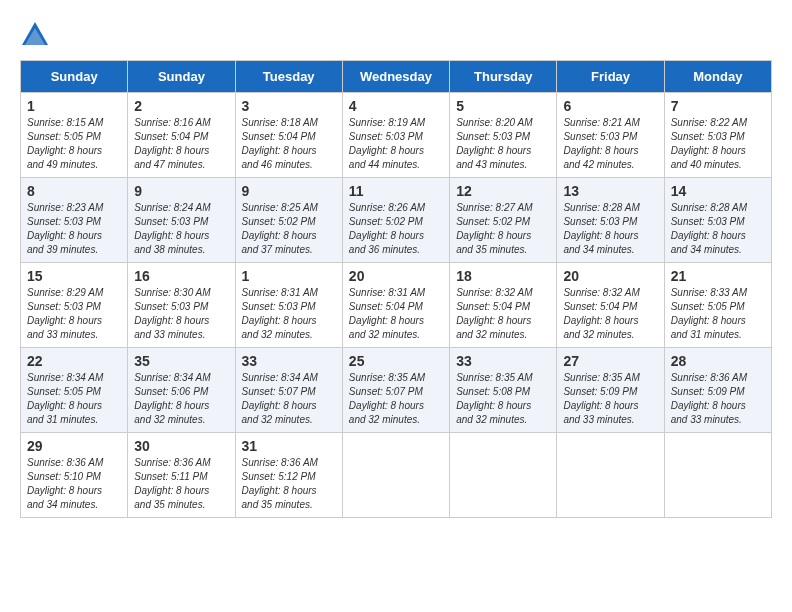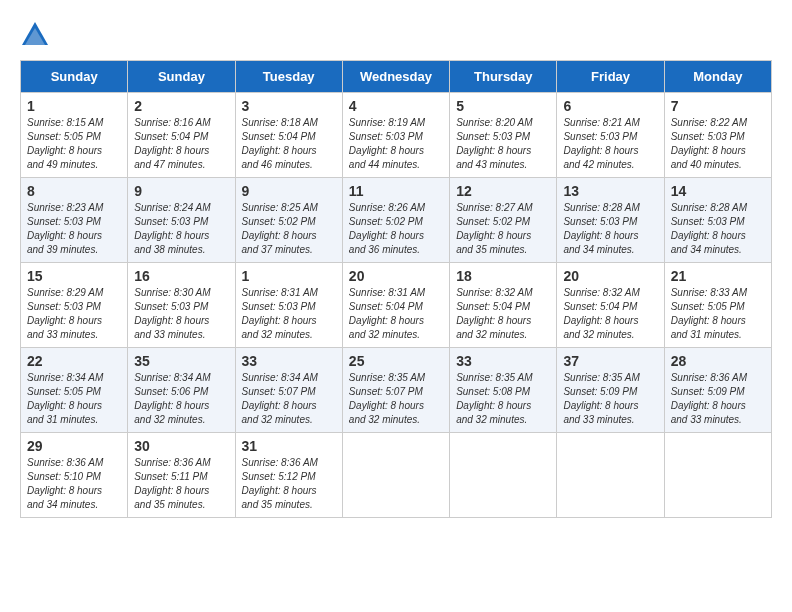--- a/index.html
+++ b/index.html
@@ -233,21 +233,21 @@
         </td>
         <td>
           <span class="day-number">25</span>
           <div class="day-info">Sunrise: 8:35 AM<br>Sunset: 5:07 PM<br>Daylight: 8 hours and 32 minutes.</div>
         </td>
         <td>
           <span class="day-number">33</span>
           <div class="day-info">Sunrise: 8:35 AM<br>Sunset: 5:08 PM<br>Daylight: 8 hours and 32 minutes.</div>
         </td>
         <td>
-          <span class="day-number">37</span>
+          <span class="day-number">27</span>
           <div class="day-info">Sunrise: 8:35 AM<br>Sunset: 5:09 PM<br>Daylight: 8 hours and 33 minutes.</div>
         </td>
         <td>
           <span class="day-number">28</span>
           <div class="day-info">Sunrise: 8:36 AM<br>Sunset: 5:09 PM<br>Daylight: 8 hours and 33 minutes.</div>
         </td>
       </tr>
       <tr>
         <td>
           <span class="day-number">29</span>

